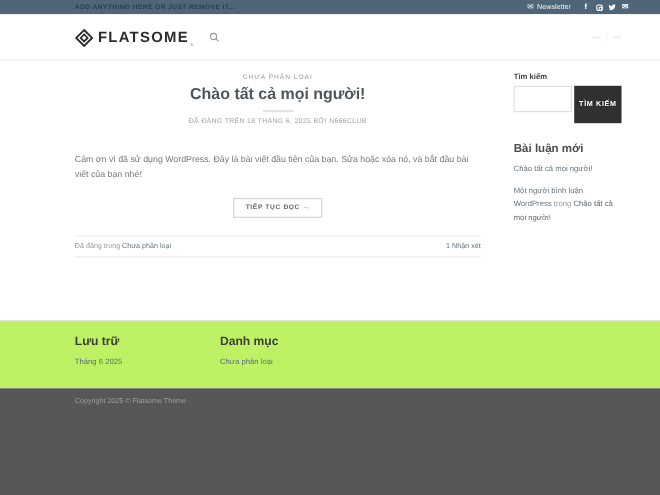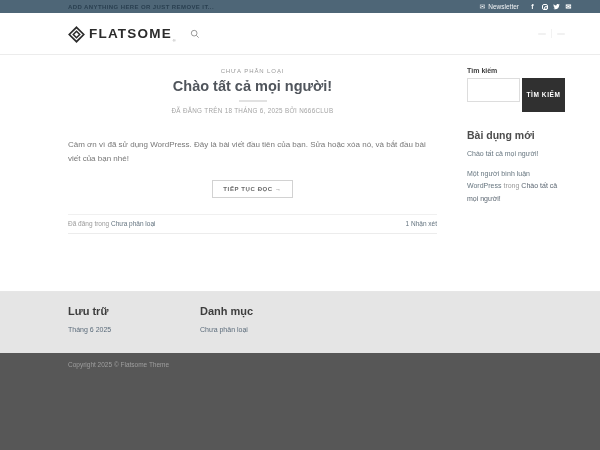--- a/index.html
+++ b/index.html
@@ -136,21 +136,21 @@
   .widget-link {
     display: block; margin-top: 8px; font-size: 7px; color: #66757f;
     text-decoration: none; cursor: pointer; line-height: 1.5;
   }
   .comment-item { margin-top: 8px; font-size: 7px; line-height: 1.85; color: #9a9a9a; }
   .comment-item .link { color: #66757f; }
   .comment-item .post-link { color: #5a6570; }
 
   
   .footer-widgets {
-    height: 62px; background: #e5e5e5; border-top: 1px solid #e6e6e6;
+    height: 62px; background: #bef264; border-top: 1px solid #e6e6e6;
     display: flex; padding: 13px 35px 16px 68px;
   }
   .fw-col { width: 132px; }
   .fw-title { font-size: 11px; font-weight: 700; color: #3d3d3d; }
   .fw-link {
     display: inline-block; margin-top: 9px; font-size: 7px; color: #5b6b7a;
     text-decoration: none; cursor: pointer;
   }
 
   
@@ -225,21 +225,21 @@
       <a class="link">1 Nhận xét</a>
     </div>
   </div>
 
   <div class="sidebar">
     <div class="srch-label">Tìm kiếm</div>
     <div class="srch-row">
       <input class="srch-input" type="text" value="" style="">
       <button class="srch-btn">TÌM KIẾM</button>
     </div>
-    <h3 class="widget-title">Bài dụng mới</h3>
+    <h3 class="widget-title">Bài luận mới</h3>
     <a class="widget-link">Chào tất cả mọi người!</a>
     <div class="comment-item">
       <a class="link">Một người bình luận WordPress</a><span> trong </span><a class="link post-link">Chào tất cả mọi người!</a>
     </div>
   </div>
 
 </div>
 
 <div class="footer-widgets">
   <div class="fw-col">

